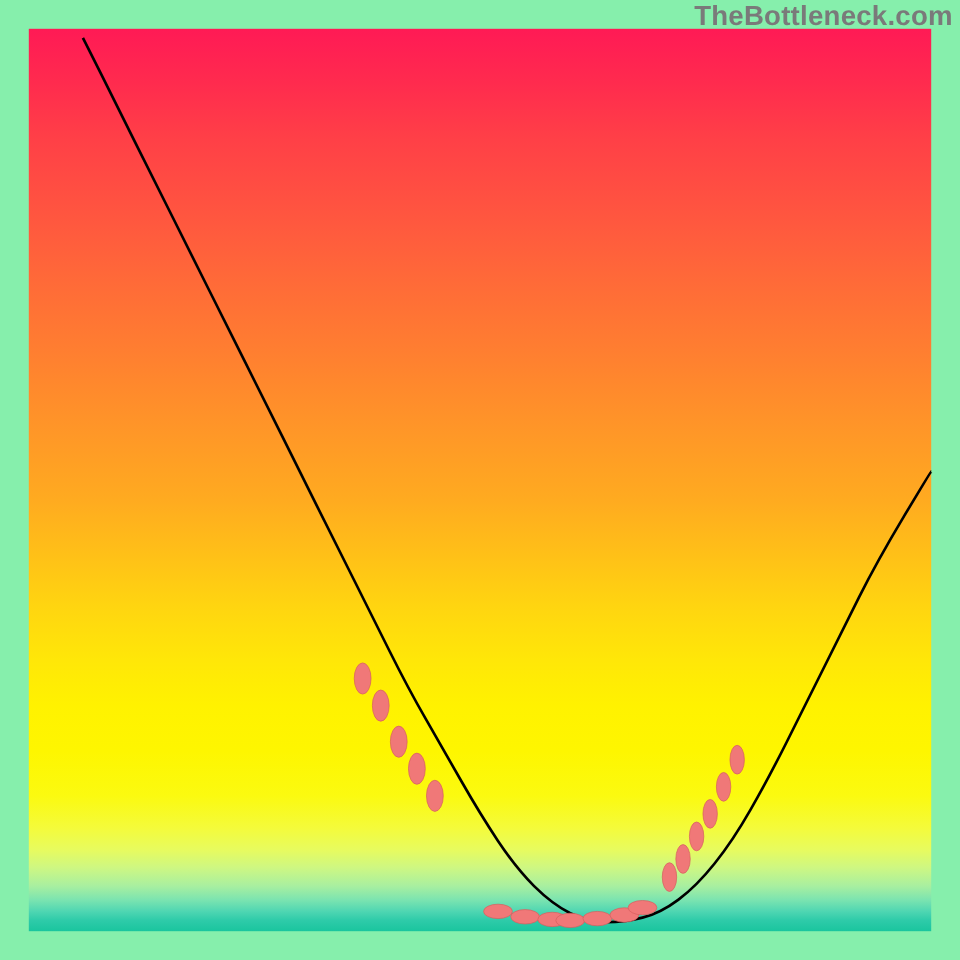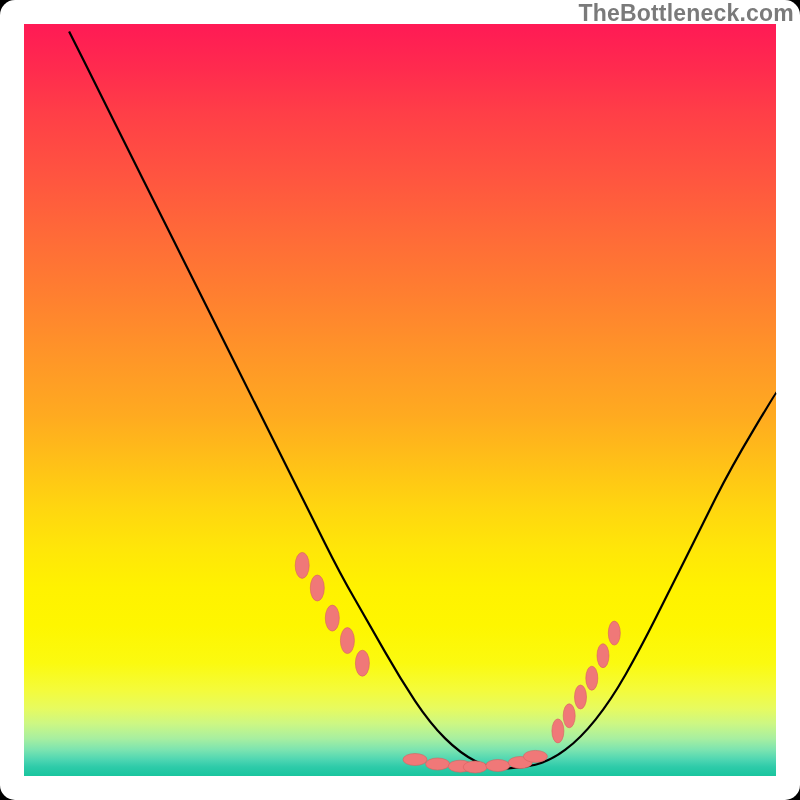--- a/index.html
+++ b/index.html
@@ -9,22 +9,21 @@
     height: 800px;
     background: #000000;
     overflow: hidden;
   }
   .frame {
     position: absolute;
     left: 0;
     top: 0;
     width: 800px;
     height: 800px;
-    background: #ffffff;
-    border-radius: 15px;
+    background: #86efac;
   }
   .plot-area {
     position: absolute;
     left: 24px;
     top: 24px;
     width: 752px;
     height: 752px;
     
     background: linear-gradient(
       to bottom,

